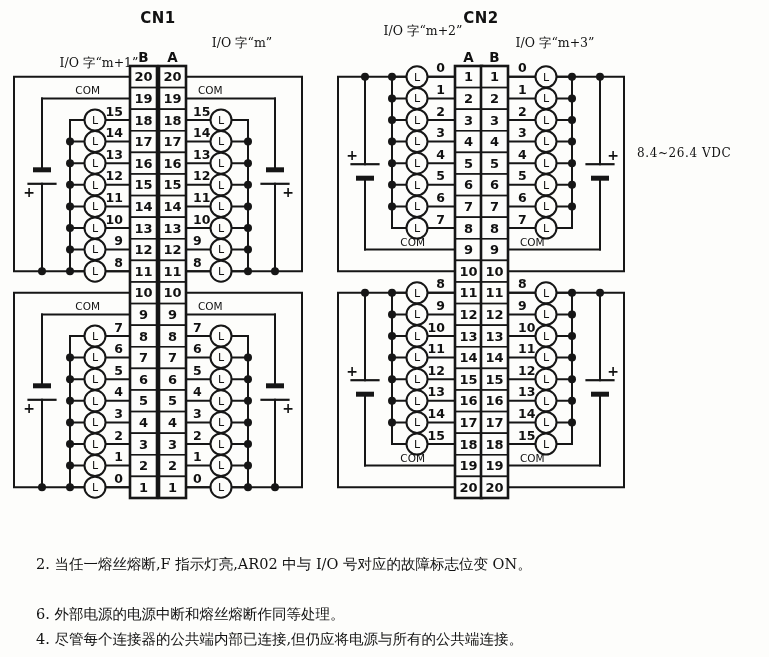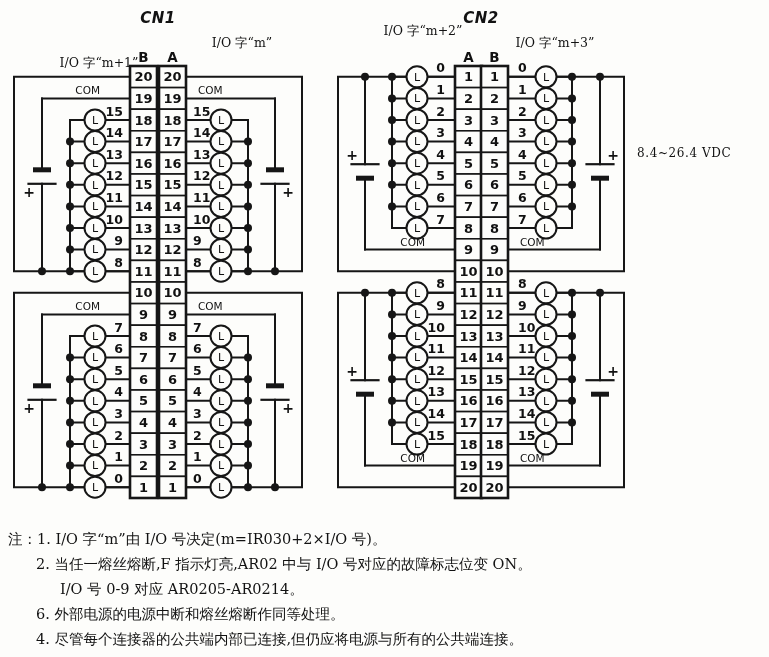--- a/index.html
+++ b/index.html
@@ -1,20 +1,20 @@
 <!DOCTYPE html>
 <html><head>
 <meta charset="utf-8">
 <style>
   html,body{margin:0;padding:0;background:#e9e9e6;}
   .stage{position:relative;width:769px;height:657px;background:#fdfdfb;color:#121212;
          font-family:"DejaVu Serif",serif;overflow:hidden;}
   svg{position:absolute;left:0;top:0;}
   .title{position:absolute;transform:translateX(-50%);
-         font-family:"DejaVu Sans",sans-serif;font-weight:bold;font-size:15px;letter-spacing:.5px;font-style:italic;}
+         font-family:"DejaVu Sans",sans-serif;font-weight:bold;font-size:15px;letter-spacing:.5px;}
   .word-label{position:absolute;transform:translateX(-50%);font-size:12.5px;white-space:nowrap;}
   .voltage{position:absolute;font-size:12px;letter-spacing:.6px;white-space:nowrap;}
   .note{position:absolute;font-size:14.5px;white-space:nowrap;}
   .t-cn1{left:158px;top:9px;} .t-cn2{left:481px;top:9px;}
   .w-cn1-l{left:99px;top:35px;margin-top:20px;} .w-cn1-r{left:229px;top:35px;margin-left:13px;}
   .w-cn2-l{left:423px;top:23px;} .w-cn2-r{left:555px;top:35px;}
   .v-lbl{left:637px;top:146px;}
   .note-1{left:8px;top:530px;} .note-2{left:36px;top:555px;} .note-3{left:60px;top:580px;}
   .note-4{left:36px;top:605px;} .note-5{left:36px;top:630px;}
 </style>
@@ -588,18 +588,16 @@
   <div class="title t-cn1">CN1</div>
   <div class="title t-cn2">CN2</div>
 
   <div class="word-label w-cn1-l">I/O 字“m+1”</div>
   <div class="word-label w-cn1-r">I/O 字“m”</div>
   <div class="word-label w-cn2-l">I/O 字“m+2”</div>
   <div class="word-label w-cn2-r">I/O 字“m+3”</div>
 
   <div class="voltage v-lbl">8.4~26.4 VDC</div>
 
-  <div class="note note-1">注：1. I/O 字“m”由 I/O 号决定(m=IR030+2×I/O 号)。</div>
   <div class="note note-2">2. 当任一熔丝熔断,F 指示灯亮,AR02 中与 I/O 号对应的故障标志位变 ON。</div>
-  <div class="note note-3">I/O 号 0-9 对应 AR0205-AR0214。</div>
   <div class="note note-4">6. 外部电源的电源中断和熔丝熔断作同等处理。</div>
   <div class="note note-5">4. 尽管每个连接器的公共端内部已连接,但仍应将电源与所有的公共端连接。</div>
 </div>
 
 </body></html>

